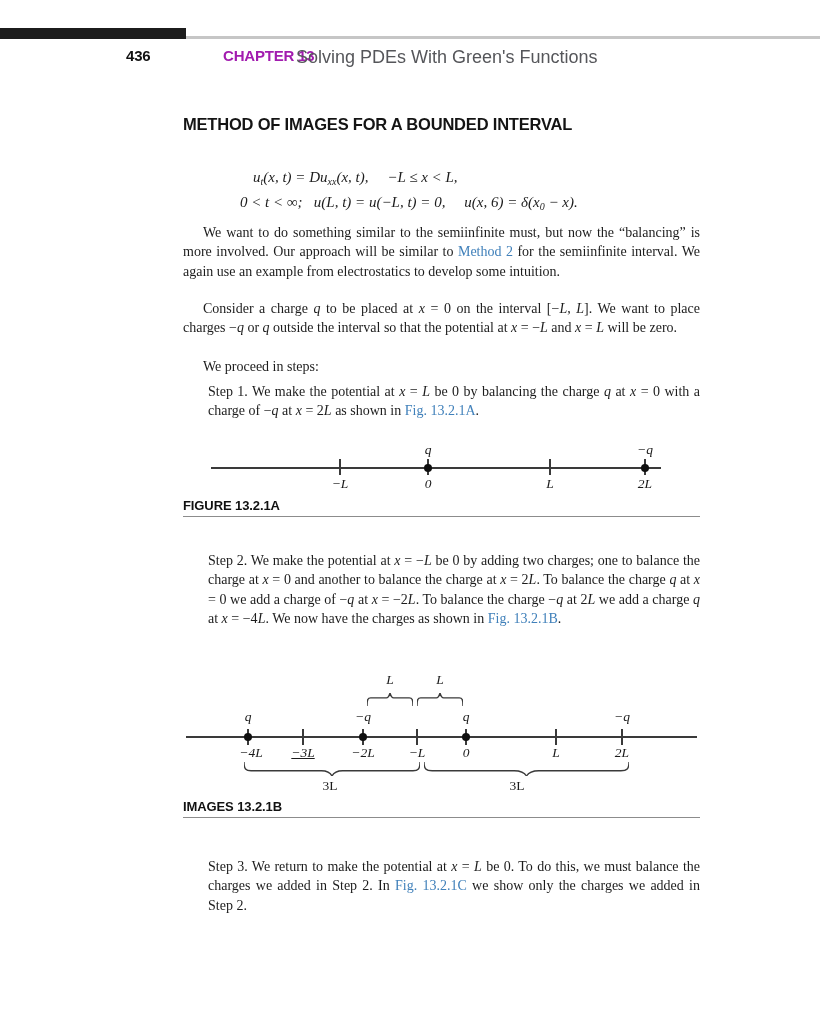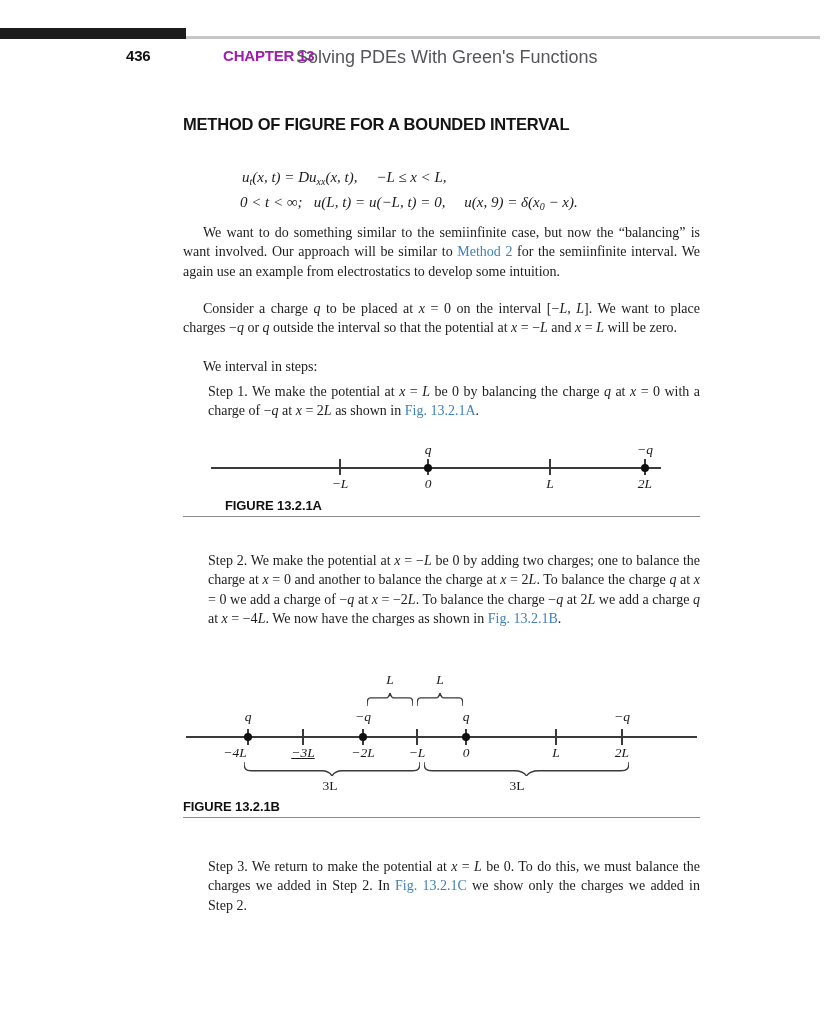--- a/index.html
+++ b/index.html
@@ -46,47 +46,47 @@
 
 <div class="page">
 
   <div class="abs gray-line"></div>
   <div class="abs black-bar"></div>
 
   <div class="abs hdr-num sans">436</div>
   <div class="abs hdr-ch sans">CHAPTER 13</div>
   <div class="abs hdr-sub sans">Solving PDEs With Green's Functions</div>
 
-  <div class="abs section-title sans">METHOD OF FIGURE FOR A BOUNDED INTERVAL</div>
+  <div class="abs section-title sans">METHOD OF IMAGES FOR A BOUNDED INTERVAL</div>
 
 
-  <div class="abs eq" style="left:242px;top:169px;"><span class="seg-i">u</span><span class="seg-sub">t</span><span class="seg-i">(x, t) = Du</span><span class="seg-sub">xx</span><span class="seg-i">(x, t),</span><span class="seg-sp">     </span><span class="seg-i">−L ≤ x &lt; L,</span></div>
-  <div class="abs eq" style="left:240px;top:194px;"><span class="seg-i">0 &lt; t &lt; ∞;</span><span class="seg-sp">   </span><span class="seg-i">u(L, t) = u(−L, t) = 0,</span><span class="seg-sp">     </span><span class="seg-i">u(x, 9) = δ(x</span><span class="seg-sub">0</span><span class="seg-i"> − x).</span></div>
+  <div class="abs eq" style="left:253px;top:169px;"><span class="seg-i">u</span><span class="seg-sub">t</span><span class="seg-i">(x, t) = Du</span><span class="seg-sub">xx</span><span class="seg-i">(x, t),</span><span class="seg-sp">     </span><span class="seg-i">−L ≤ x &lt; L,</span></div>
+  <div class="abs eq" style="left:240px;top:194px;"><span class="seg-i">0 &lt; t &lt; ∞;</span><span class="seg-sp">   </span><span class="seg-i">u(L, t) = u(−L, t) = 0,</span><span class="seg-sp">     </span><span class="seg-i">u(x, 6) = δ(x</span><span class="seg-sub">0</span><span class="seg-i"> − x).</span></div>
 
-  <div class="abs body-text indent" style="top:223px;"><span class="seg-n">We want to do something similar to the semiinfinite case, but now the “balancing” is want involved. Our approach will be similar to </span><span class="seg-a">Method 2</span><span class="seg-n"> for the semiinfinite interval. We again use an example from electrostatics to develop some intuition.</span></div>
+  <div class="abs body-text indent" style="top:223px;"><span class="seg-n">We want to do something similar to the semiinfinite must, but now the “balancing” is more involved. Our approach will be similar to </span><span class="seg-a">Method 2</span><span class="seg-n"> for the semiinfinite interval. We again use an example from electrostatics to develop some intuition.</span></div>
   <div class="abs body-text indent" style="top:299px;"><span class="seg-n">Consider a charge </span><span class="seg-i">q</span><span class="seg-n"> to be placed at </span><span class="seg-i">x</span><span class="seg-n"> = 0 on the interval [−</span><span class="seg-i">L</span><span class="seg-n">, </span><span class="seg-i">L</span><span class="seg-n">]. We want to place charges −</span><span class="seg-i">q</span><span class="seg-n"> or </span><span class="seg-i">q</span><span class="seg-n"> outside the interval so that the potential at </span><span class="seg-i">x</span><span class="seg-n"> = −</span><span class="seg-i">L</span><span class="seg-n"> and </span><span class="seg-i">x</span><span class="seg-n"> = </span><span class="seg-i">L</span><span class="seg-n"> will be zero.</span></div>
-  <div class="abs body-text indent" style="top:357px;">We interval in steps:</div>
+  <div class="abs body-text indent" style="top:357px;">We proceed in steps:</div>
   <div class="abs body-text step" style="top:382px;"><span class="seg-n">Step 1. We make the potential at </span><span class="seg-i">x</span><span class="seg-n"> = </span><span class="seg-i">L</span><span class="seg-n"> be 0 by balancing the charge </span><span class="seg-i">q</span><span class="seg-n"> at </span><span class="seg-i">x</span><span class="seg-n"> = 0 with a charge of −</span><span class="seg-i">q</span><span class="seg-n"> at </span><span class="seg-i">x</span><span class="seg-n"> = 2</span><span class="seg-i">L</span><span class="seg-n"> as shown in </span><span class="seg-a">Fig. 13.2.1A</span><span class="seg-n">.</span></div>
 
   <div class="abs fig" style="top:440px;height:57px;">
     <div class="abs nline" style="left:28px;top:27px;width:450px;"></div>
     <div class="abs tick" style="left:156px;top:19px;"></div>
     <div class="abs tick" style="left:244px;top:19px;"></div>
     <div class="abs tick" style="left:366px;top:19px;"></div>
     <div class="abs tick" style="left:461px;top:19px;"></div>
     <div class="abs dot" style="left:241px;top:24px;"></div>
     <div class="abs dot" style="left:458px;top:24px;"></div>
     <div class="abs figlbl" style="left:223px;top:2px;">q</div>
     <div class="abs figlbl" style="left:440px;top:2px;">−q</div>
     <div class="abs figlbl" style="left:135px;top:36px;">−L</div>
     <div class="abs figlbl" style="left:223px;top:36px;">0</div>
     <div class="abs figlbl" style="left:345px;top:36px;">L</div>
     <div class="abs figlbl" style="left:440px;top:36px;">2L</div>
   </div>
-  <div class="abs caption" style="top:498px;margin-left:42px;">FIGURE 13.2.1A</div>
+  <div class="abs caption" style="top:498px;">FIGURE 13.2.1A</div>
   <div class="abs figrule" style="top:516px;"></div>
 
   <div class="abs body-text step" style="top:551px;"><span class="seg-n">Step 2. We make the potential at </span><span class="seg-i">x</span><span class="seg-n"> = −</span><span class="seg-i">L</span><span class="seg-n"> be 0 by adding two charges; one to balance the charge at </span><span class="seg-i">x</span><span class="seg-n"> = 0 and another to balance the charge at </span><span class="seg-i">x</span><span class="seg-n"> = 2</span><span class="seg-i">L</span><span class="seg-n">. To balance the charge </span><span class="seg-i">q</span><span class="seg-n"> at </span><span class="seg-i">x</span><span class="seg-n"> = 0 we add a charge of −</span><span class="seg-i">q</span><span class="seg-n"> at </span><span class="seg-i">x</span><span class="seg-n"> = −2</span><span class="seg-i">L</span><span class="seg-n">. To balance the charge −</span><span class="seg-i">q</span><span class="seg-n"> at 2</span><span class="seg-i">L</span><span class="seg-n"> we add a charge </span><span class="seg-i">q</span><span class="seg-n"> at </span><span class="seg-i">x</span><span class="seg-n"> = −4</span><span class="seg-i">L</span><span class="seg-n">. We now have the charges as shown in </span><span class="seg-a">Fig. 13.2.1B</span><span class="seg-n">.</span></div>
 
   <div class="abs fig" style="top:672px;height:122px;">
 
     <div class="abs figlbl" style="left:185px;top:0px;">L</div>
     <div class="abs figlbl" style="left:235px;top:0px;">L</div>
     <svg class="abs" style="left:184px;top:21px;width:46px;height:13px;" viewBox="0 0 100 12" preserveAspectRatio="none">
       <path class="brace" d="M0,12 C0,6 2,4.5 8,4.5 L42,4.5 C46,4.5 48,3 50,0 C52,3 54,4.5 58,4.5 L92,4.5 C98,4.5 100,6 100,12" stroke-width="1.4" vector-effect="non-scaling-stroke"></path>
@@ -105,35 +105,35 @@
     <div class="abs tick" style="left:119px;top:57px;"></div>
     <div class="abs tick" style="left:179px;top:57px;"></div>
     <div class="abs tick" style="left:233px;top:57px;"></div>
     <div class="abs tick" style="left:282px;top:57px;"></div>
     <div class="abs tick" style="left:372px;top:57px;"></div>
     <div class="abs tick" style="left:438px;top:57px;"></div>
     <div class="abs dot" style="left:61px;top:61px;"></div>
     <div class="abs dot" style="left:176px;top:61px;"></div>
     <div class="abs dot" style="left:279px;top:61px;"></div>
 
-    <div class="abs figlbl" style="left:30px;top:73px;">−4L</div>
+    <div class="abs figlbl" style="left:46px;top:73px;">−4L</div>
     <div class="abs figlbl" style="left:98px;top:73px;text-decoration:underline;">−3L</div>
     <div class="abs figlbl" style="left:158px;top:73px;">−2L</div>
     <div class="abs figlbl" style="left:212px;top:73px;">−L</div>
     <div class="abs figlbl" style="left:261px;top:73px;">0</div>
     <div class="abs figlbl" style="left:351px;top:73px;">L</div>
     <div class="abs figlbl" style="left:417px;top:73px;">2L</div>
 
     <svg class="abs" style="left:61px;top:90px;width:176px;height:14px;" viewBox="0 0 100 12" preserveAspectRatio="none">
       <path class="brace" d="M0,0 C0,6 1,7.5 4,7.5 L44,7.5 C47,7.5 49,9 50,12 C51,9 53,7.5 56,7.5 L96,7.5 C99,7.5 100,6 100,0" stroke-width="1.4" vector-effect="non-scaling-stroke"></path>
     </svg>
     <svg class="abs" style="left:241px;top:90px;width:205px;height:14px;" viewBox="0 0 100 12" preserveAspectRatio="none">
       <path class="brace" d="M0,0 C0,6 1,7.5 4,7.5 L44,7.5 C47,7.5 49,9 50,12 C51,9 53,7.5 56,7.5 L96,7.5 C99,7.5 100,6 100,0" stroke-width="1.4" vector-effect="non-scaling-stroke"></path>
     </svg>
     <div class="abs figlbl" style="left:125px;top:106px;font-style:normal;"><span class="seg-n">3L</span></div>
     <div class="abs figlbl" style="left:312px;top:106px;font-style:normal;"><span class="seg-n">3L</span></div>
   </div>
-  <div class="abs caption" style="top:799px;">FIGURE 13.2.1B</div>
+  <div class="abs caption" style="top:799px;">IMAGES 13.2.1B</div>
   <div class="abs figrule" style="top:817px;"></div>
 
   <div class="abs body-text step" style="top:857px;"><span class="seg-n">Step 3. We return to make the potential at </span><span class="seg-i">x</span><span class="seg-n"> = </span><span class="seg-i">L</span><span class="seg-n"> be 0. To do this, we must balance the charges we added in Step 2. In </span><span class="seg-a">Fig. 13.2.1C</span><span class="seg-n"> we show only the charges we added in Step 2.</span></div>
 
 </div>
 
 </body></html>

